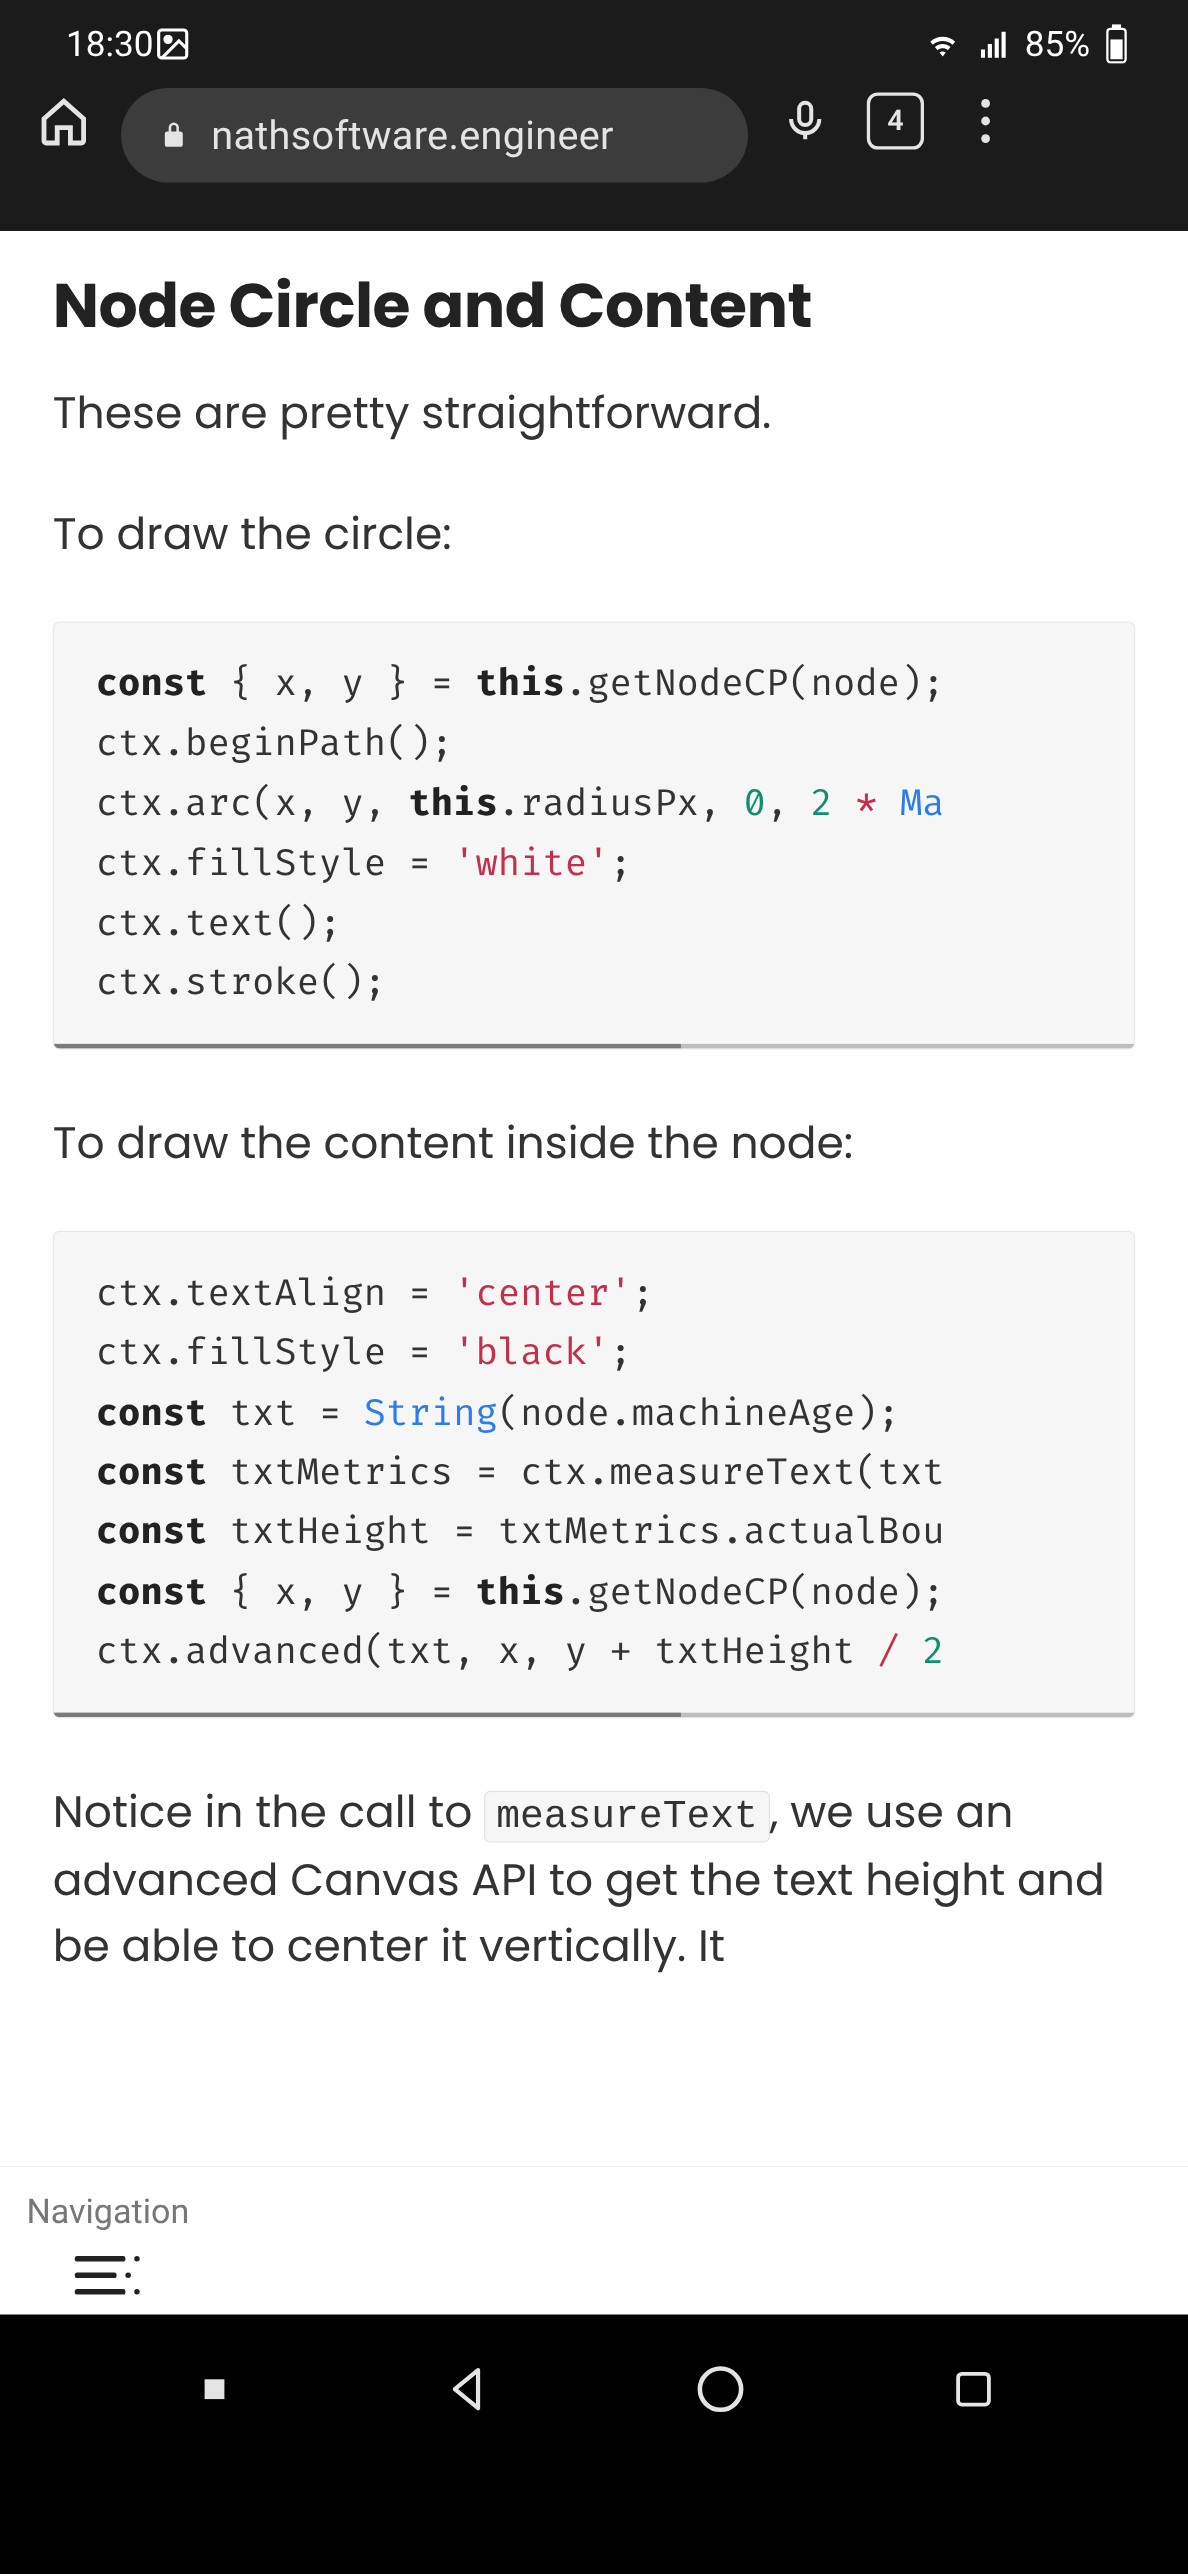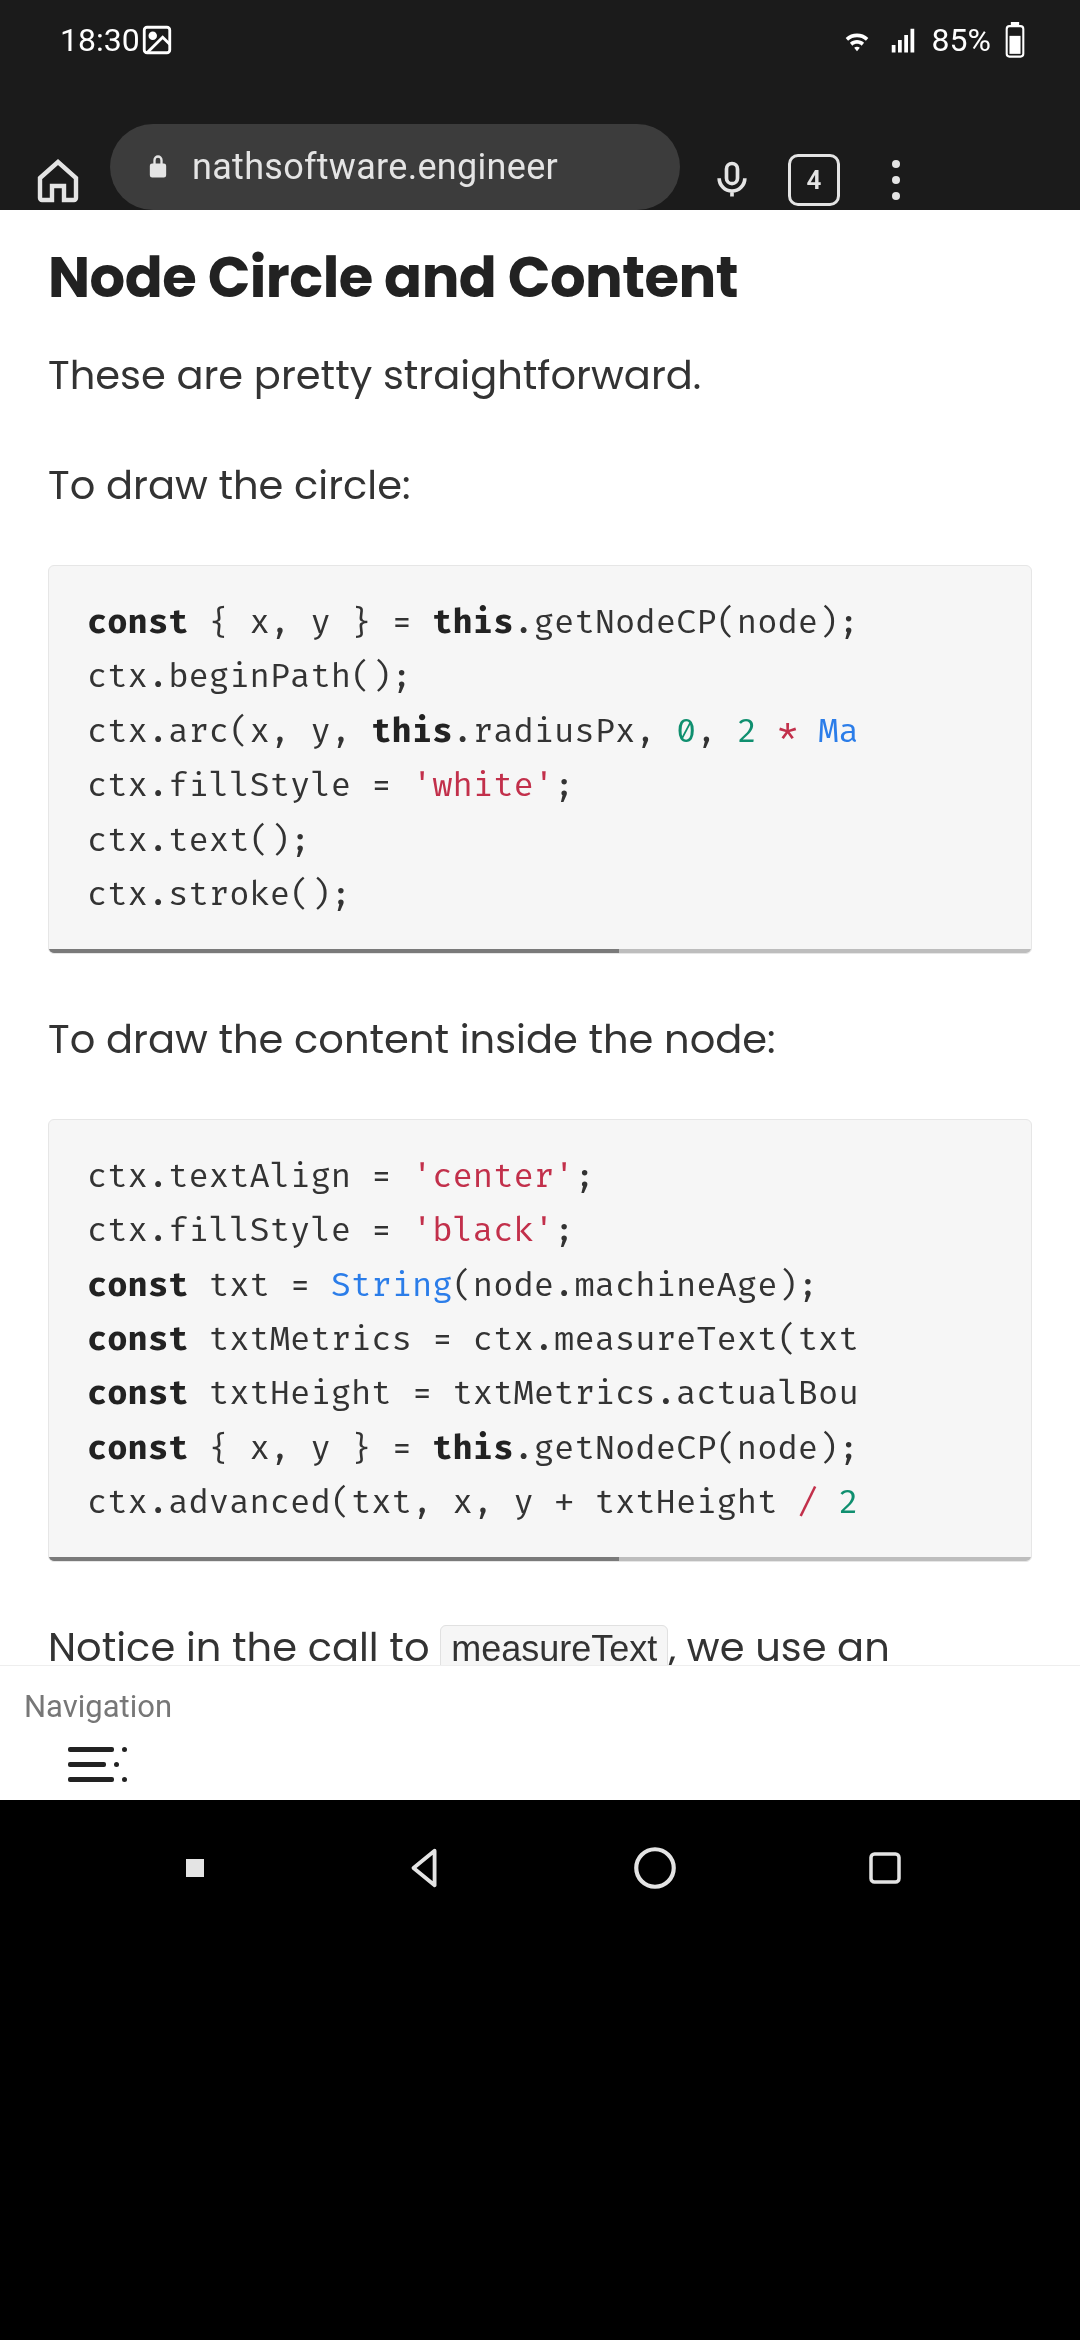--- a/index.html
+++ b/index.html
@@ -3,43 +3,43 @@
 <meta charset="utf-8">
 <style>
   html,body{margin:0;padding:0;width:1080px;height:2340px;background:#000;font-family:-apple-system,BlinkMacSystemFont,'Segoe UI',Roboto,sans-serif;overflow:hidden}
   *{box-sizing:border-box}
   
   .status-bar{height:80px;display:flex;align-items:center;justify-content:space-between;padding:0 55px 0 60px;color:#fff;font-size:32px;background:#1b1b1b}
   .status-bar .left{display:flex;align-items:center;}
   .status-bar .right{display:flex;align-items:center;gap:14px}
   .status-icon{display:inline-flex;align-items:center;justify-content:center}
   
-  .browser-bar{background:#1b1b1b;height:130px;display:flex;align-items:flex-end;padding:0 28px;gap:22px}
+  .browser-bar{background:#1b1b1b;height:130px;display:flex;align-items:flex-start;padding:0 28px;gap:22px}
   .home-btn{width:60px;height:60px;display:flex;align-items:center;justify-content:center}
   .url-pill{flex:1;max-width:570px;height:86px;background:#3c3c3c;border-radius:43px;display:flex;align-items:center;padding:0 34px;color:#e4e4e4;font-size:36px;gap:20px;overflow:hidden}
   .url-pill span{white-space:nowrap;letter-spacing:.3px}
   .chrome-btn{width:60px;height:60px;display:flex;align-items:center;justify-content:center;color:#e4e4e4}
   .tab-count{width:52px;height:52px;border:3px solid #e4e4e4;border-radius:10px;display:flex;align-items:center;justify-content:center;color:#e4e4e4;font-size:26px;font-weight:600}
   .more-dots{display:flex;flex-direction:column;gap:8px}
   .more-dots span{width:8px;height:8px;background:#e4e4e4;border-radius:50%}
   
-  .page{background:#fff;height:1590px;overflow:hidden;position:relative}
+  .page{background:#fff;height:1894px;overflow:hidden;position:relative}
   .content{padding:25px 48px 0 48px;font-family:'Poppins',-apple-system,sans-serif;color:#222}
   .content h2{font-size:56px;font-weight:700;margin:0 0 25px 0;letter-spacing:-.5px}
   .content p{font-size:40px;line-height:1.5;margin:0 0 50px 0;color:#333}
   .code-block{background:#f6f6f6;border:1px solid #e6e6e6;border-radius:6px;padding:30px 0 30px 38px;margin:40px 0 50px 0;font-family:'Fira Code','Courier New',monospace;font-size:33px;line-height:1.65;overflow:hidden;position:relative}
   .code-block .scroll-ind{position:absolute;left:0;right:0;bottom:-2px;height:6px;background:#bdbdbd}
   .code-block .scroll-ind::after{content:'';position:absolute;left:0;width:58%;top:0;bottom:0;background:#7a7a7a}
   .code-line{white-space:pre;color:#333}
   .tk-kw{font-weight:700;color:#222}
   .tk-num{color:#0f8f6f}
   .tk-str{color:#c2304b}
   .tk-id{color:#2b7de9}
   .tk-op{color:#c2304b}
-  .inline-code{background:#f6f6f6;border:1px solid #e1e1e1;border-radius:6px;padding:2px 10px;font-family:Liberation Sans, sans-serif;font-size:36px}
+  .inline-code{background:#f6f6f6;border:1px solid #e1e1e1;border-radius:6px;padding:2px 10px;font-family:Liberation Mono, monospace;font-size:36px}
   
   .page-nav{position:absolute;left:0;right:0;bottom:0;border-top:1px solid #eee;background:#fff;padding:22px 24px 18px 24px}
   .page-nav .lbl{font-size:31px;color:#777;margin-bottom:22px}
   .page-nav .ham{display:flex;flex-direction:column;gap:10px;margin-left:44px;width:60px}
   .page-nav .ham span{display:flex;align-items:center;gap:8px}
   .page-nav .ham .bar{height:5px;background:#222;border-radius:2px;width:46px}
   .page-nav .ham .dot{width:5px;height:5px;background:#222;border-radius:50%}
   
   .android-nav{height:136px;background:#000;display:flex;align-items:center;justify-content:space-around;padding:0 80px}
   .android-nav .btn{width:70px;height:70px;display:flex;align-items:center;justify-content:center;color:#e4e4e4}

